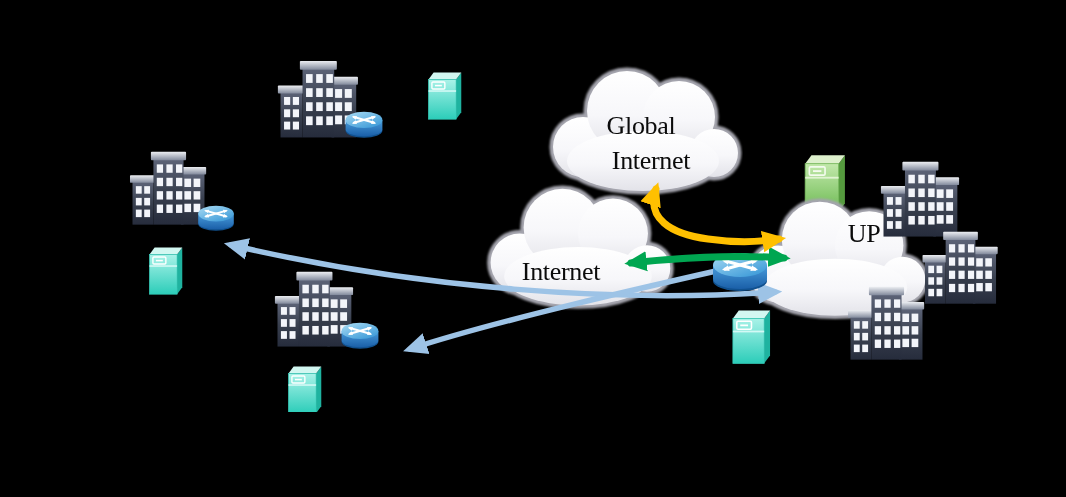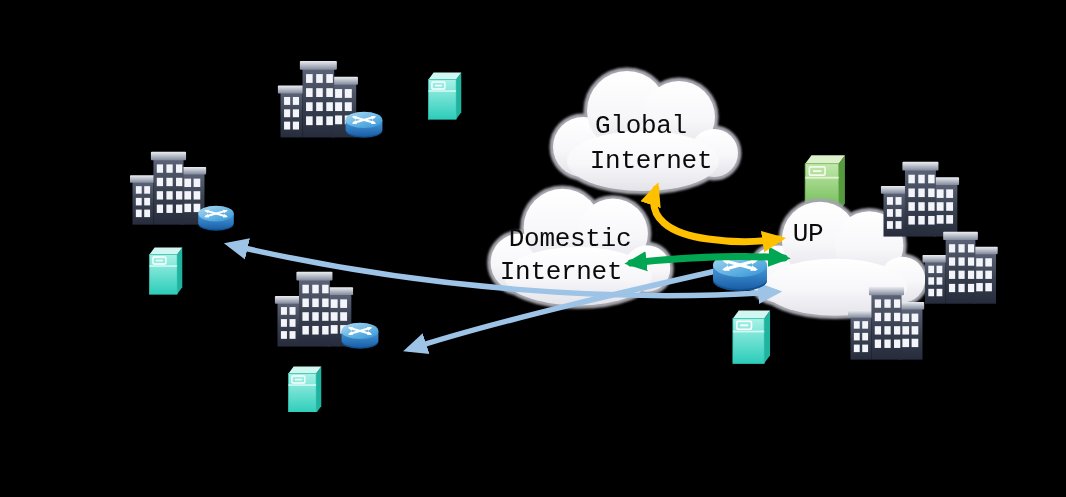--- a/index.html
+++ b/index.html
@@ -1,17 +1,17 @@
 <!DOCTYPE html>
 <html><head>
 <meta charset="utf-8">
 <style>
   html,body{margin:0;padding:0;background:#000;}
   .stage{position:relative;width:1066px;height:412px;background:#000;overflow:hidden;
-         font-family:Liberation Mono, monospace;text-align:right;}
+         font-family:Liberation Serif, serif;text-align:right;}
   .stage svg{position:absolute;left:0;top:0;}
   .cloud-label{position:absolute;transform:translateX(-50%);font-size:26px;line-height:26px;
                color:#0b0b0b;white-space:nowrap;letter-spacing:-0.3px;font-weight:400;}
 </style>
 </head>
 <body>
 
 <div class="stage">
 <svg width="1066" height="497" viewBox="0 0 1066 497">
   <defs>
@@ -186,17 +186,16 @@
   <use href="#sym-router" x="710" y="249" width="60" height="44"></use>
   <use href="#sym-server-t" x="729" y="304" width="43" height="64"></use>
 
   <path d="M631,263 C685,257 742,255 784,258" fill="none" stroke="#00A651" stroke-width="7" stroke-linecap="round" marker-start="url(#mG)" marker-end="url(#mG)"></path>
   <path d="M656,189 C646,218 670,234 708,239 C736,243 760,242 779,239" fill="none" stroke="#FFC000" stroke-width="7" stroke-linecap="round" marker-start="url(#mY)" marker-end="url(#mY)"></path>
 </svg>
 
 <div class="cloud-label" style="left:641px;top:113px">Global</div>
 <div class="cloud-label" style="left:651px;top:148px">Internet</div>
 
-<div class="cloud-label" style="left:570px;top:226px">Domestic</div>
 <div class="cloud-label" style="left:561px;top:259px">Internet</div>
 
-<div class="cloud-label" style="left:808px;top:221px">UP</div>
+<div class="cloud-label" style="left:864px;top:221px">UP</div>
 </div>
 
 </body></html>

